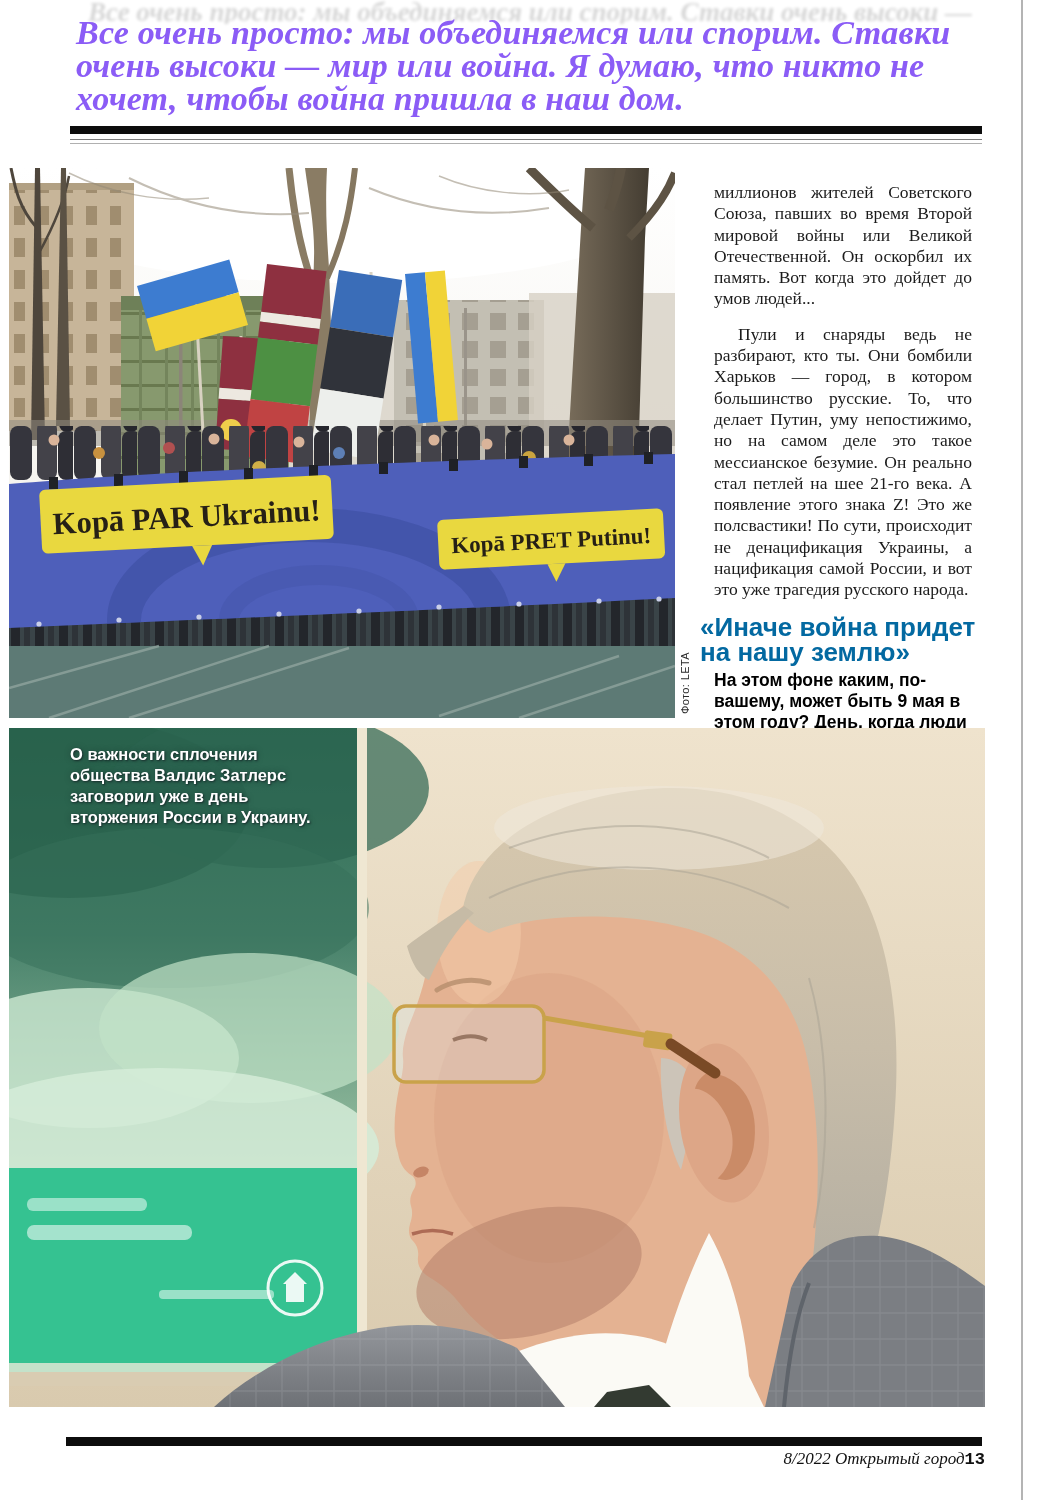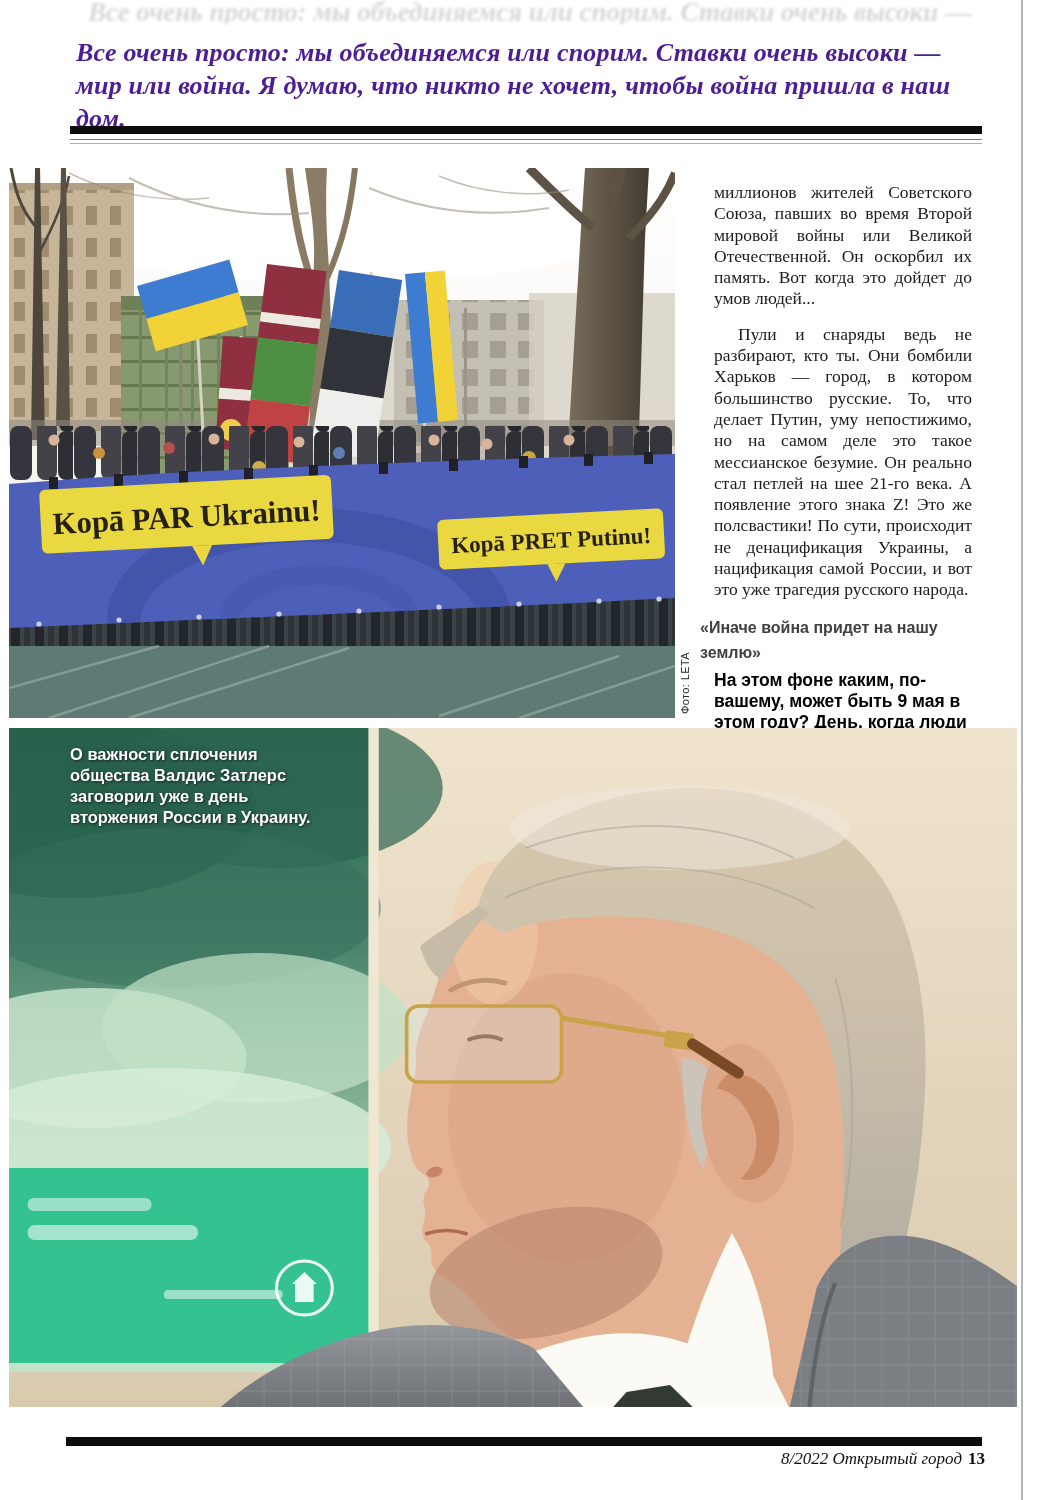--- a/index.html
+++ b/index.html
@@ -3,57 +3,57 @@
 <meta charset="utf-8">
 <style>
   html,body{margin:0;padding:0;background:#ffffff;}
   .page{position:relative;width:1061px;height:1500px;background:#ffffff;overflow:hidden;
         font-family:"Liberation Serif",serif;}
 
   
   .ghost-quote{position:absolute;left:88px;top:0px;width:890px;height:24px;overflow:hidden;
     font-style:italic;font-weight:600;font-size:27px;line-height:24px;color:#000;
     opacity:.16;filter:blur(1.6px);white-space:nowrap;}
-  .pull-quote{position:absolute;left:76px;top:36px;width:900px;
-    font-style:italic;font-weight:600;font-size:26px;line-height:33px;color:#4c1d95;
+  .pull-quote{position:absolute;left:76px;top:16px;width:900px;
+    font-style:italic;font-weight:600;font-size:34px;line-height:33px;color:#8b5cf6;
     letter-spacing:.2px;}
 
   .rule-black{position:absolute;left:70px;top:126px;width:912px;height:8px;background:#0d0d0d;}
   .rule-double{position:absolute;left:70px;top:139px;width:912px;height:3px;
     border-top:1.6px solid #7e7e7e;border-bottom:1px solid #b0b0b0;}
 
   
   .photo1{position:absolute;left:9px;top:168px;width:666px;height:550px;overflow:hidden;}
-  .photo2{position:absolute;left:9px;top:728px;width:976px;height:679px;overflow:hidden;padding-left:32px;}
+  .photo2{position:absolute;left:9px;top:728px;width:976px;height:679px;overflow:hidden;}
   .photo1 svg,.photo2 svg{position:absolute;left:0;top:0;width:100%;height:100%;}
 
   .photo-caption{position:absolute;font-family:"Liberation Sans",sans-serif;font-weight:bold;
     color:#ffffff;text-shadow:1px 1px 2px rgba(20,30,35,.75), 0 0 6px rgba(20,30,35,.35);}
   .cap1{left:469px;top:481px;width:200px;font-size:16px;line-height:20px;}
   .cap2{left:61px;top:16px;width:270px;font-size:16.5px;line-height:21px;}
 
   .photo-credit{position:absolute;left:679px;top:634px;height:80px;
     font-family:"Liberation Sans",sans-serif;font-size:11px;color:#2a2a2a;
     writing-mode:vertical-rl;transform:rotate(180deg);letter-spacing:.4px;}
 
   
   .column{position:absolute;left:700px;top:168px;width:286px;color:#1b1b1b;}
   .column p{margin:14px;font-size:17.5px;line-height:21.3px;text-align:justify;}
   .column p.indent{text-indent:24px;}
   .subheading{margin:13px 0 0 0;font-family:"Liberation Sans",sans-serif;font-weight:bold;
-    font-size:16px;line-height:25px;color:#404040;}
+    font-size:26px;line-height:25px;color:#0369a1;}
   .question{margin-top:5px !important;font-family:"Liberation Sans",sans-serif;font-weight:bold;
     font-size:17.5px !important;line-height:21px !important;color:#000;text-align:left !important;}
 
   
   .footer-bar{position:absolute;left:66px;top:1437px;width:916px;height:9px;background:#0d0d0d;}
   .footer-line{position:absolute;left:76px;top:1449px;width:909px;text-align:right;
     font-size:17px;color:#111;}
   .footer-issue{font-style:italic;font-family:"Liberation Serif",serif;}
-  .footer-page{font-family:Liberation Serif, serif;font-weight:bold;margin-left:6px;}
+  .footer-page{font-family:Liberation Mono, monospace;font-weight:bold;}
 
   .vline{position:absolute;left:1021px;top:0;width:2px;height:1500px;background:#9b9b9b;opacity:.75;}
 </style>
 </head>
 <body>
 
 <div class="page">
 
   <div class="ghost-quote" aria-hidden="true">Все очень просто: мы объединяемся или спорим. Ставки очень высоки — мир или война. Я думаю, что никто не хочет, чтобы война пришла в наш дом.</div>
 

